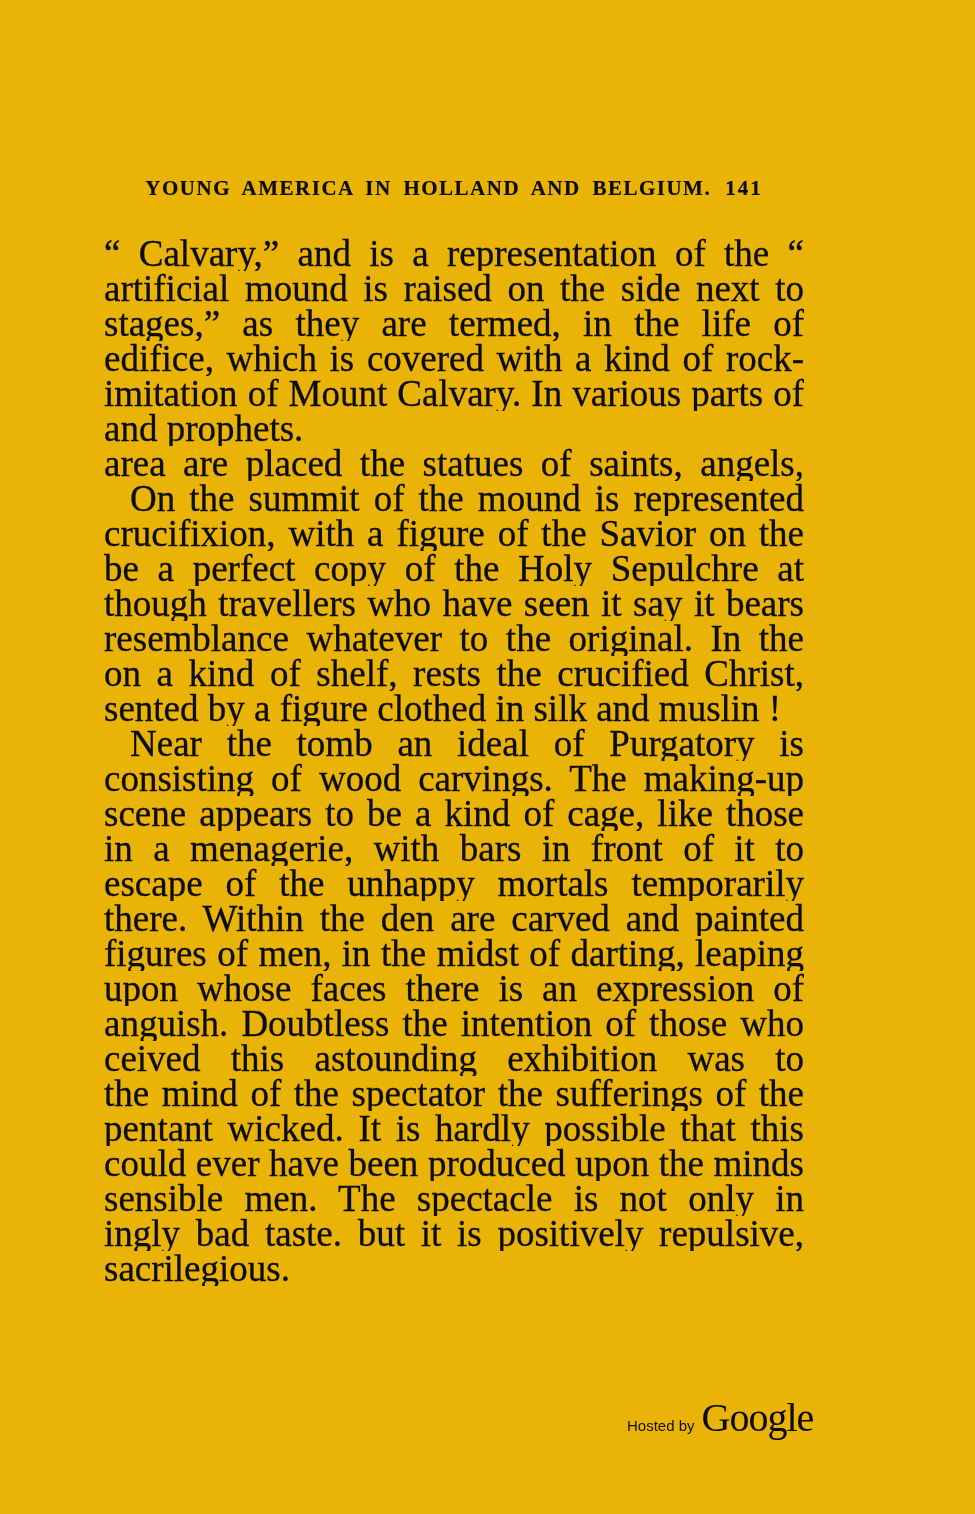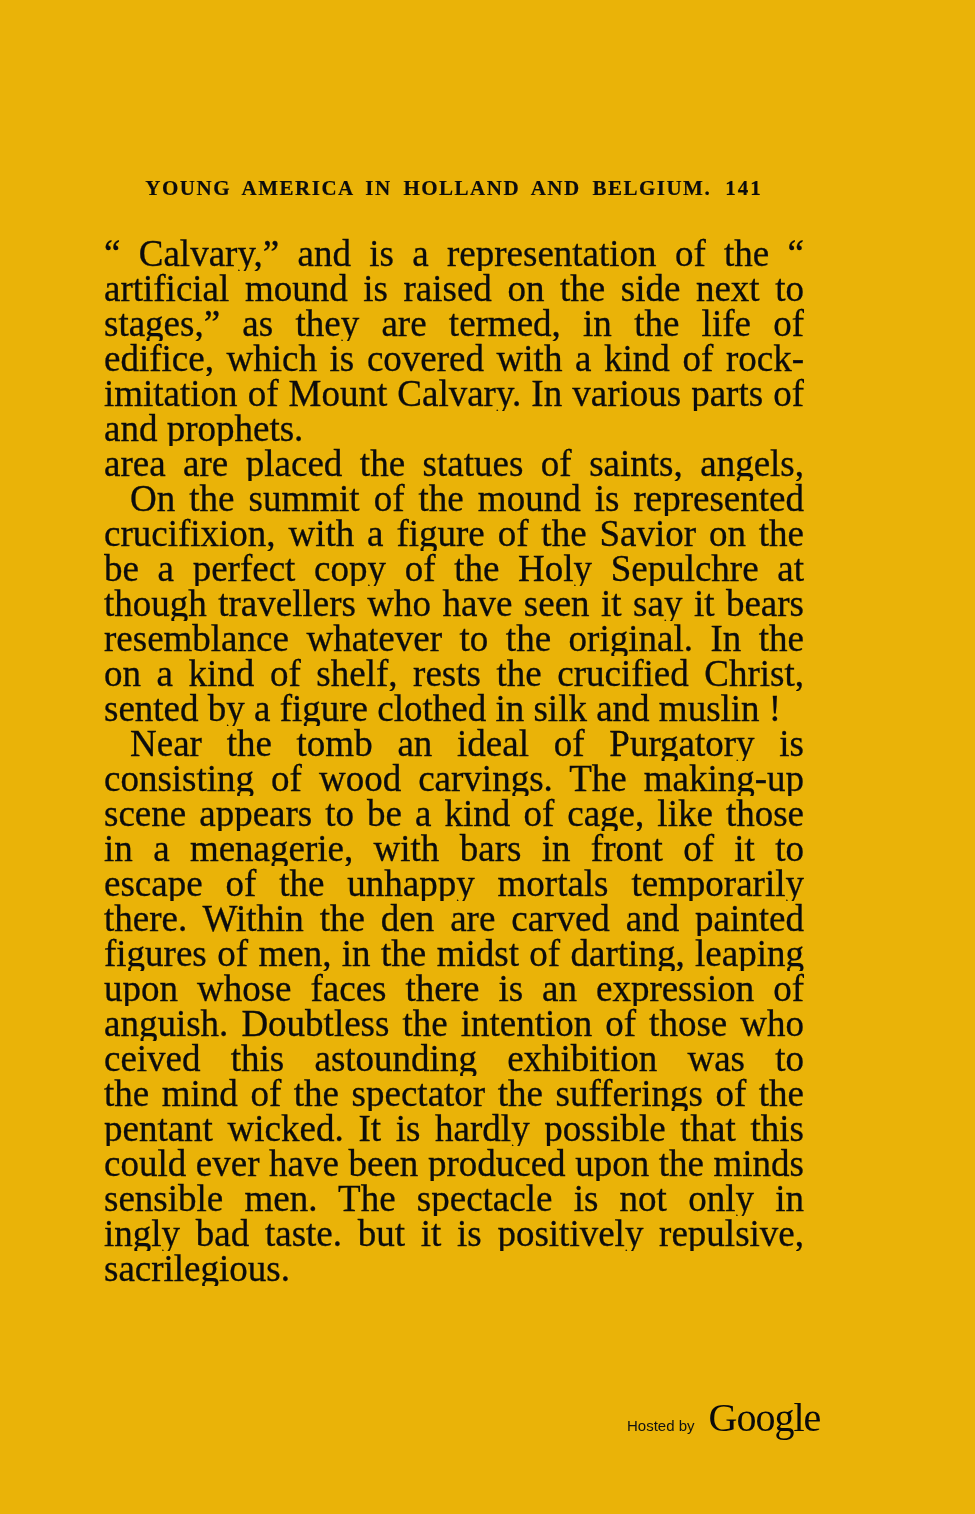--- a/index.html
+++ b/index.html
@@ -54,21 +54,21 @@
   }
   .bline.indent {
     text-indent: 26px;
   }
   .watermark {
     position: absolute;
     top: 1394px;
     left: 627px;
     display: flex;
     align-items: baseline;
-    gap: 14px;
+    gap: 7px;
   }
   .hostedby {
     font-family: "Liberation Sans", sans-serif;
     font-size: 15px;
     color: #111111;
   }
   .google {
     font-family: Liberation Serif, serif;
     font-size: 40px;
     color: #0a0a0a;

